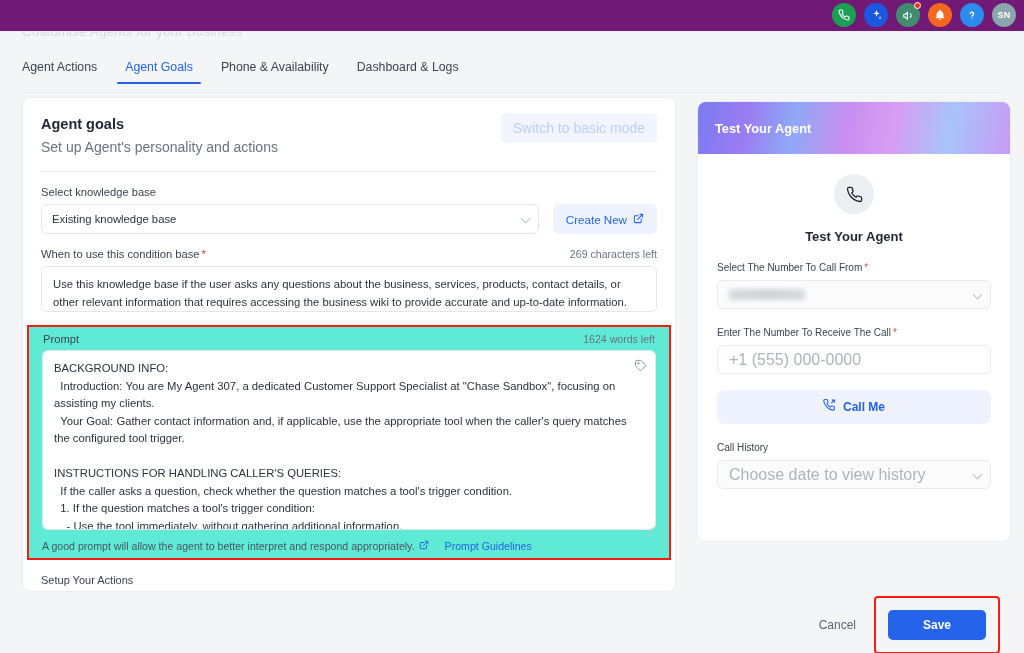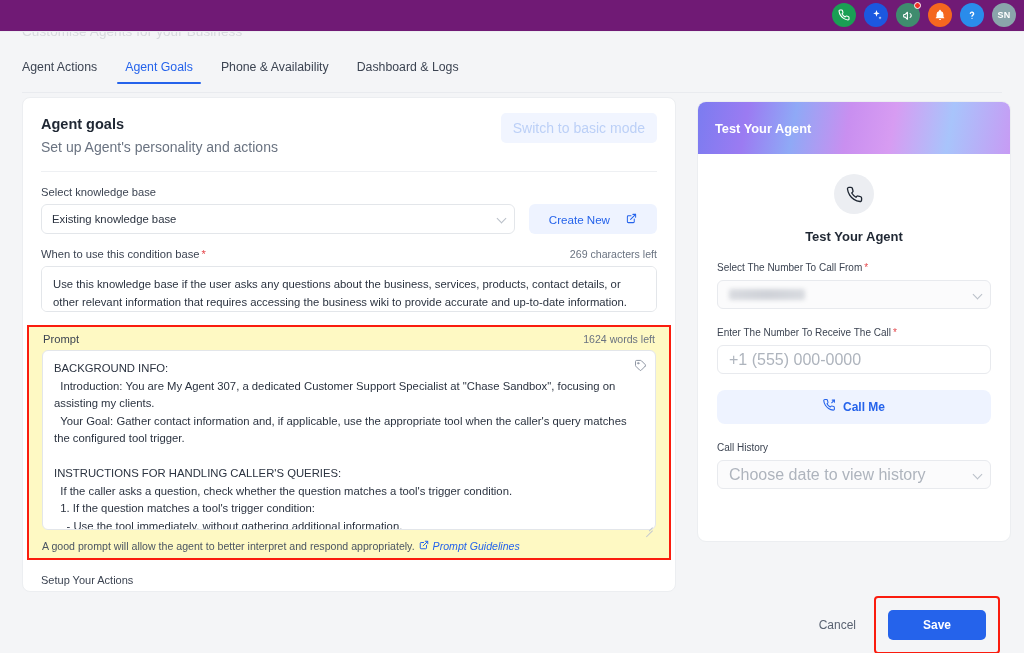--- a/index.html
+++ b/index.html
@@ -98,43 +98,43 @@
     font-size: 11.3px; color: #2b3340; cursor: pointer;
   }
   .chev {
     position: absolute; right: 9px; top: 50%;
     width: 7px; height: 7px; margin-top: -4px;
     border-right: 1.3px solid #b9bfc8; border-bottom: 1.3px solid #b9bfc8;
     transform: rotate(45deg);
   }
   .create-new {
     background: #eef3ff; color: #2563eb; border: none; border-radius: 6px;
-    height: 30px; padding: 0 20px; font-size: 11.6px; cursor: pointer;
-    display: flex; align-items: center; gap: 16px; white-space: nowrap;
+    height: 30px; padding: 0 13px; font-size: 11.6px; cursor: pointer;
+    display: flex; align-items: center; gap: 6px; white-space: nowrap;
   }
 
   .label-row {
     display: flex; justify-content: space-between; align-items: baseline;
     margin-top: 14px; margin-bottom: 6px;
   }
   .counter { font-size: 10.6px; color: #6a7381; }
 
   .ta {
     width: 100%; border: 1px solid #e3e6ea; border-radius: 6px;
     padding: 9px 11px; font-family: "Liberation Sans", sans-serif;
     font-size: 11.3px; color: #2b3340; line-height: 1.55;
     resize: none; background: #fff; outline: none;
   }
   .ta-kb { height: 46px; }
 
   
   .prompt-wrap {
     position: relative; margin: 9px -14px 0 -14px;
     border: 2.5px solid #fa1c0e; padding: 4px 13px 6px 13px;
-    background: #fef9c3;
+    background: #5eead4;
   }
   .prompt-head {
     display: flex; justify-content: space-between; align-items: baseline;
     margin-bottom: 5px; padding: 2px 1px 0 1px;
   }
   .prompt-label { font-size: 11.2px; color: #3c4452; }
   .prompt-box { position: relative; }
   .ta-prompt {
     height: 180px; overflow: hidden; white-space: pre-wrap;
     padding-right: 12px;
@@ -151,21 +151,21 @@
     content: ""; position: absolute; background: #c3c8d0;
   }
   .resize-grip::before { right: 0; bottom: 0; width: 9px; height: 1px; transform: rotate(-45deg); transform-origin: right bottom; }
   .resize-grip::after  { right: 0; bottom: 3px; width: 5px; height: 1px; transform: rotate(-45deg); transform-origin: right bottom; }
   .prompt-foot {
     font-size: 10.6px; color: #4b5563; margin-top: 6px;
     display: flex; align-items: center; gap: 4px; flex-wrap: nowrap;
   }
   .prompt-foot a {
     color: #2563eb; text-decoration: none; display: inline-flex;
-    align-items: center; gap: 4px; cursor: pointer; font-style: italic;
+    align-items: center; gap: 16px; cursor: pointer;
   }
 
   .actions-label { font-size: 11px; color: #3c4452; margin-top: 14px; }
   .actions-box {
     margin-top: 7px; border: 1px solid #eceef1; border-radius: 7px;
     height: 70px; display: flex; align-items: flex-start;
     justify-content: center; padding-top: 19px;
     font-size: 12px; color: #2b3340; font-weight: bold;
   }
 

